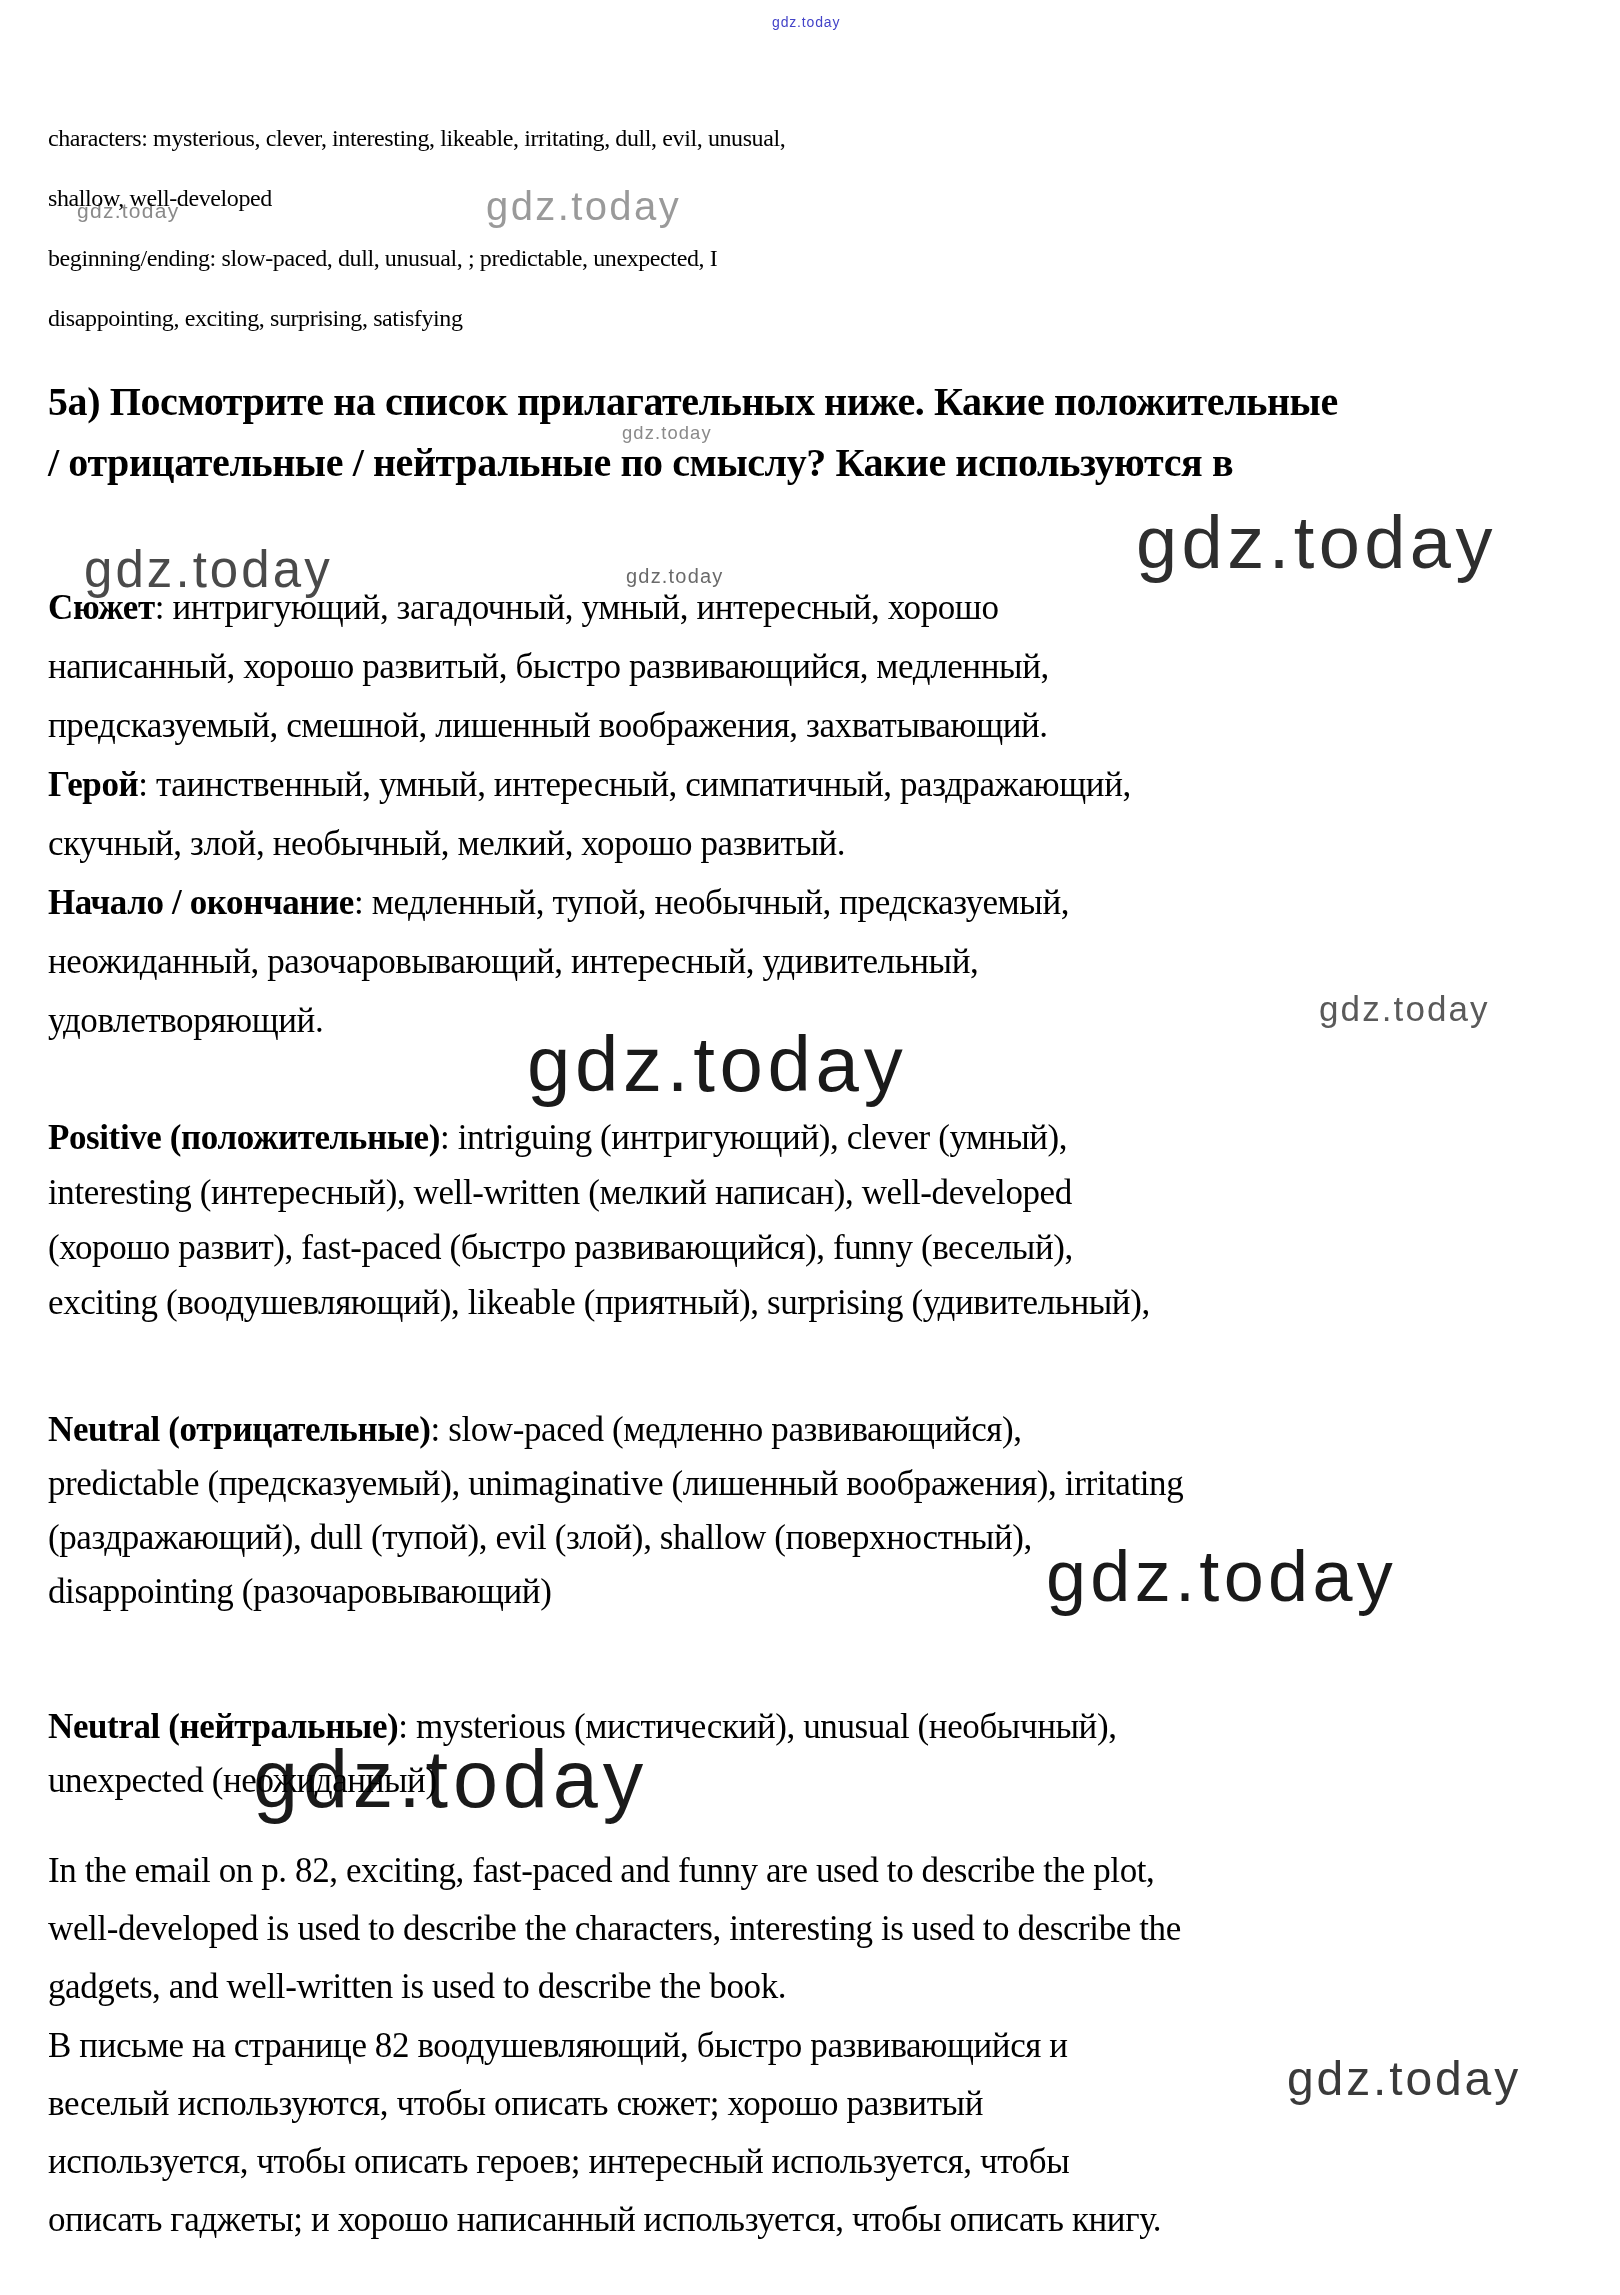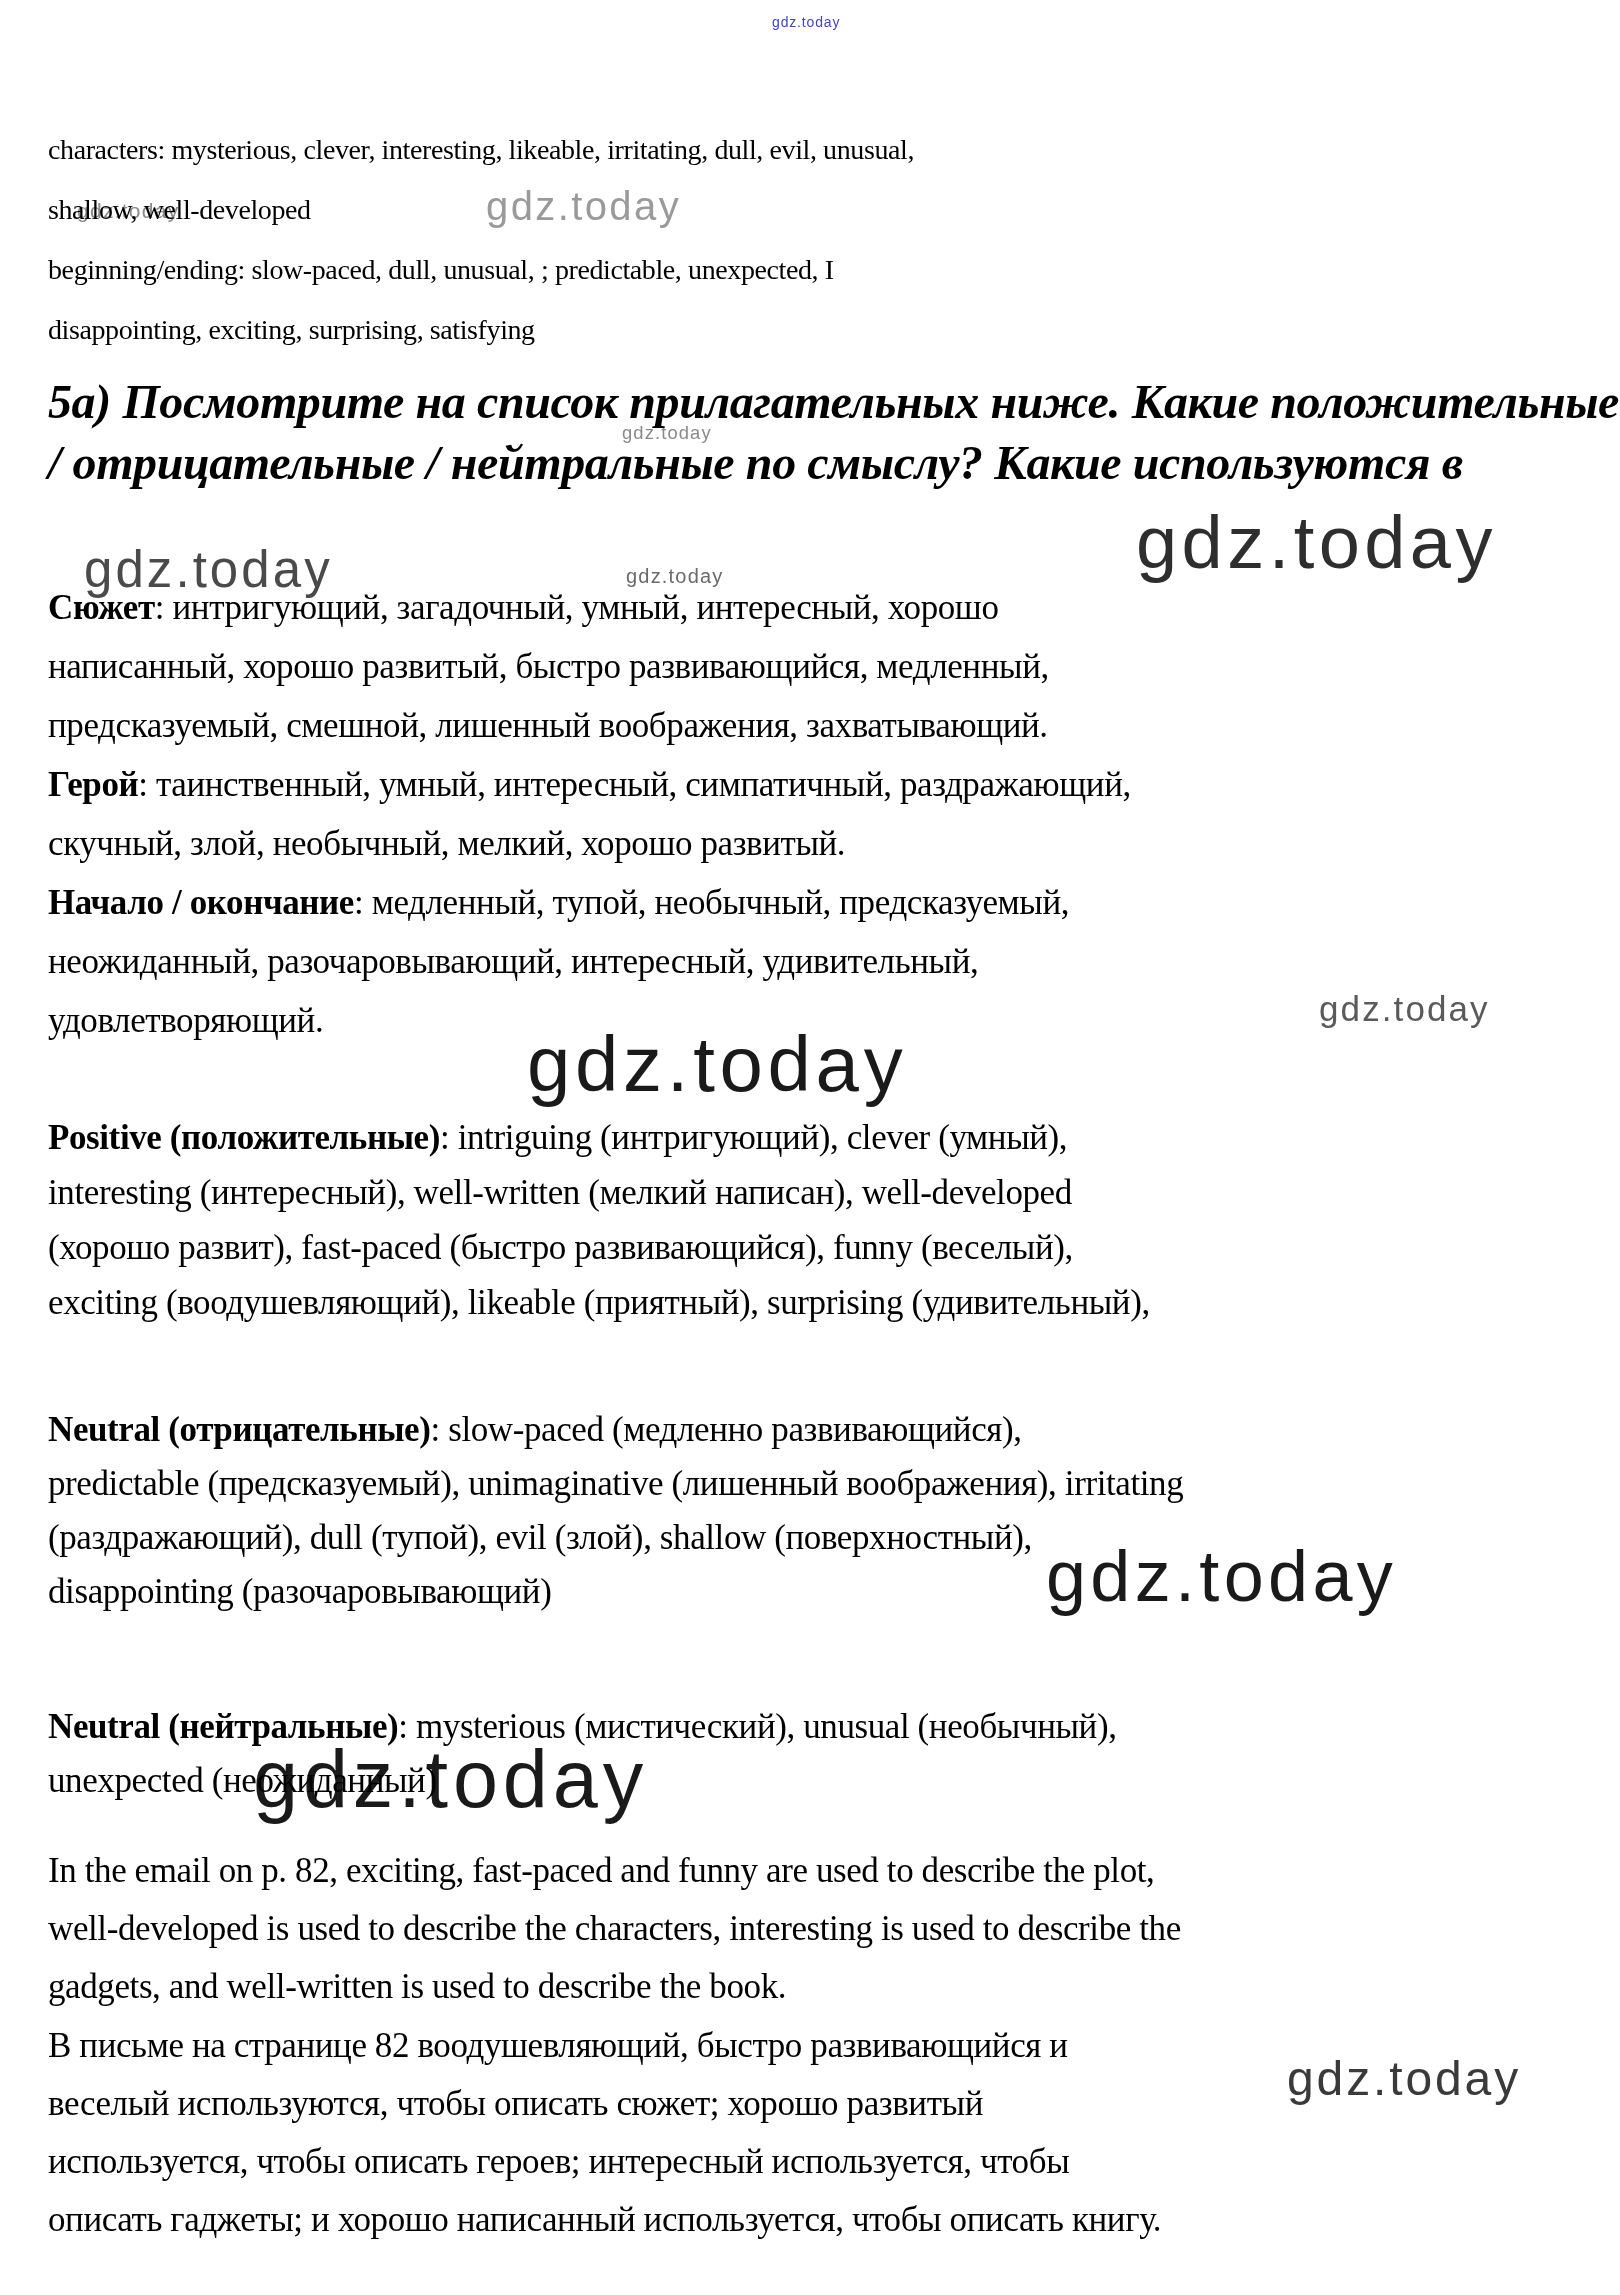--- a/index.html
+++ b/index.html
@@ -10,22 +10,22 @@
     background:#ffffff;
     color:#000000;
     font-family:"Liberation Serif", serif;
     overflow:hidden;
     margin-top:12px;
   }
   .block{position:absolute;left:48px;white-space:nowrap;}
   .ln{letter-spacing:-0.4px;}
   .ln b{font-weight:bold;}
 
-  #vocab-list      {top:108px;  font-size:28px; line-height:60px;}
-  #task-heading    {top:359px;  font-size:48px; line-height:61px; font-weight:bold;font-style:italic;}
+  #vocab-list      {top:96px;  font-size:24px; line-height:60px;}
+  #task-heading    {top:359px;  font-size:40px; line-height:61px; font-weight:bold;}
   #answer-ru       {top:566px;  font-size:35px; line-height:59px;}
   #positive-group  {top:1098px; font-size:35px; line-height:55px;}
   #negative-group  {top:1391px; font-size:35px; line-height:54px;}
   #neutral-group   {top:1688px; font-size:35px; line-height:54px;}
   #answer-en       {top:1830px; font-size:35px; line-height:58px;}
   #answer-ru-final {top:2005px; font-size:35px; line-height:58px;}
 
   .wm{
     position:absolute;
     font-family:"Liberation Sans", sans-serif;

